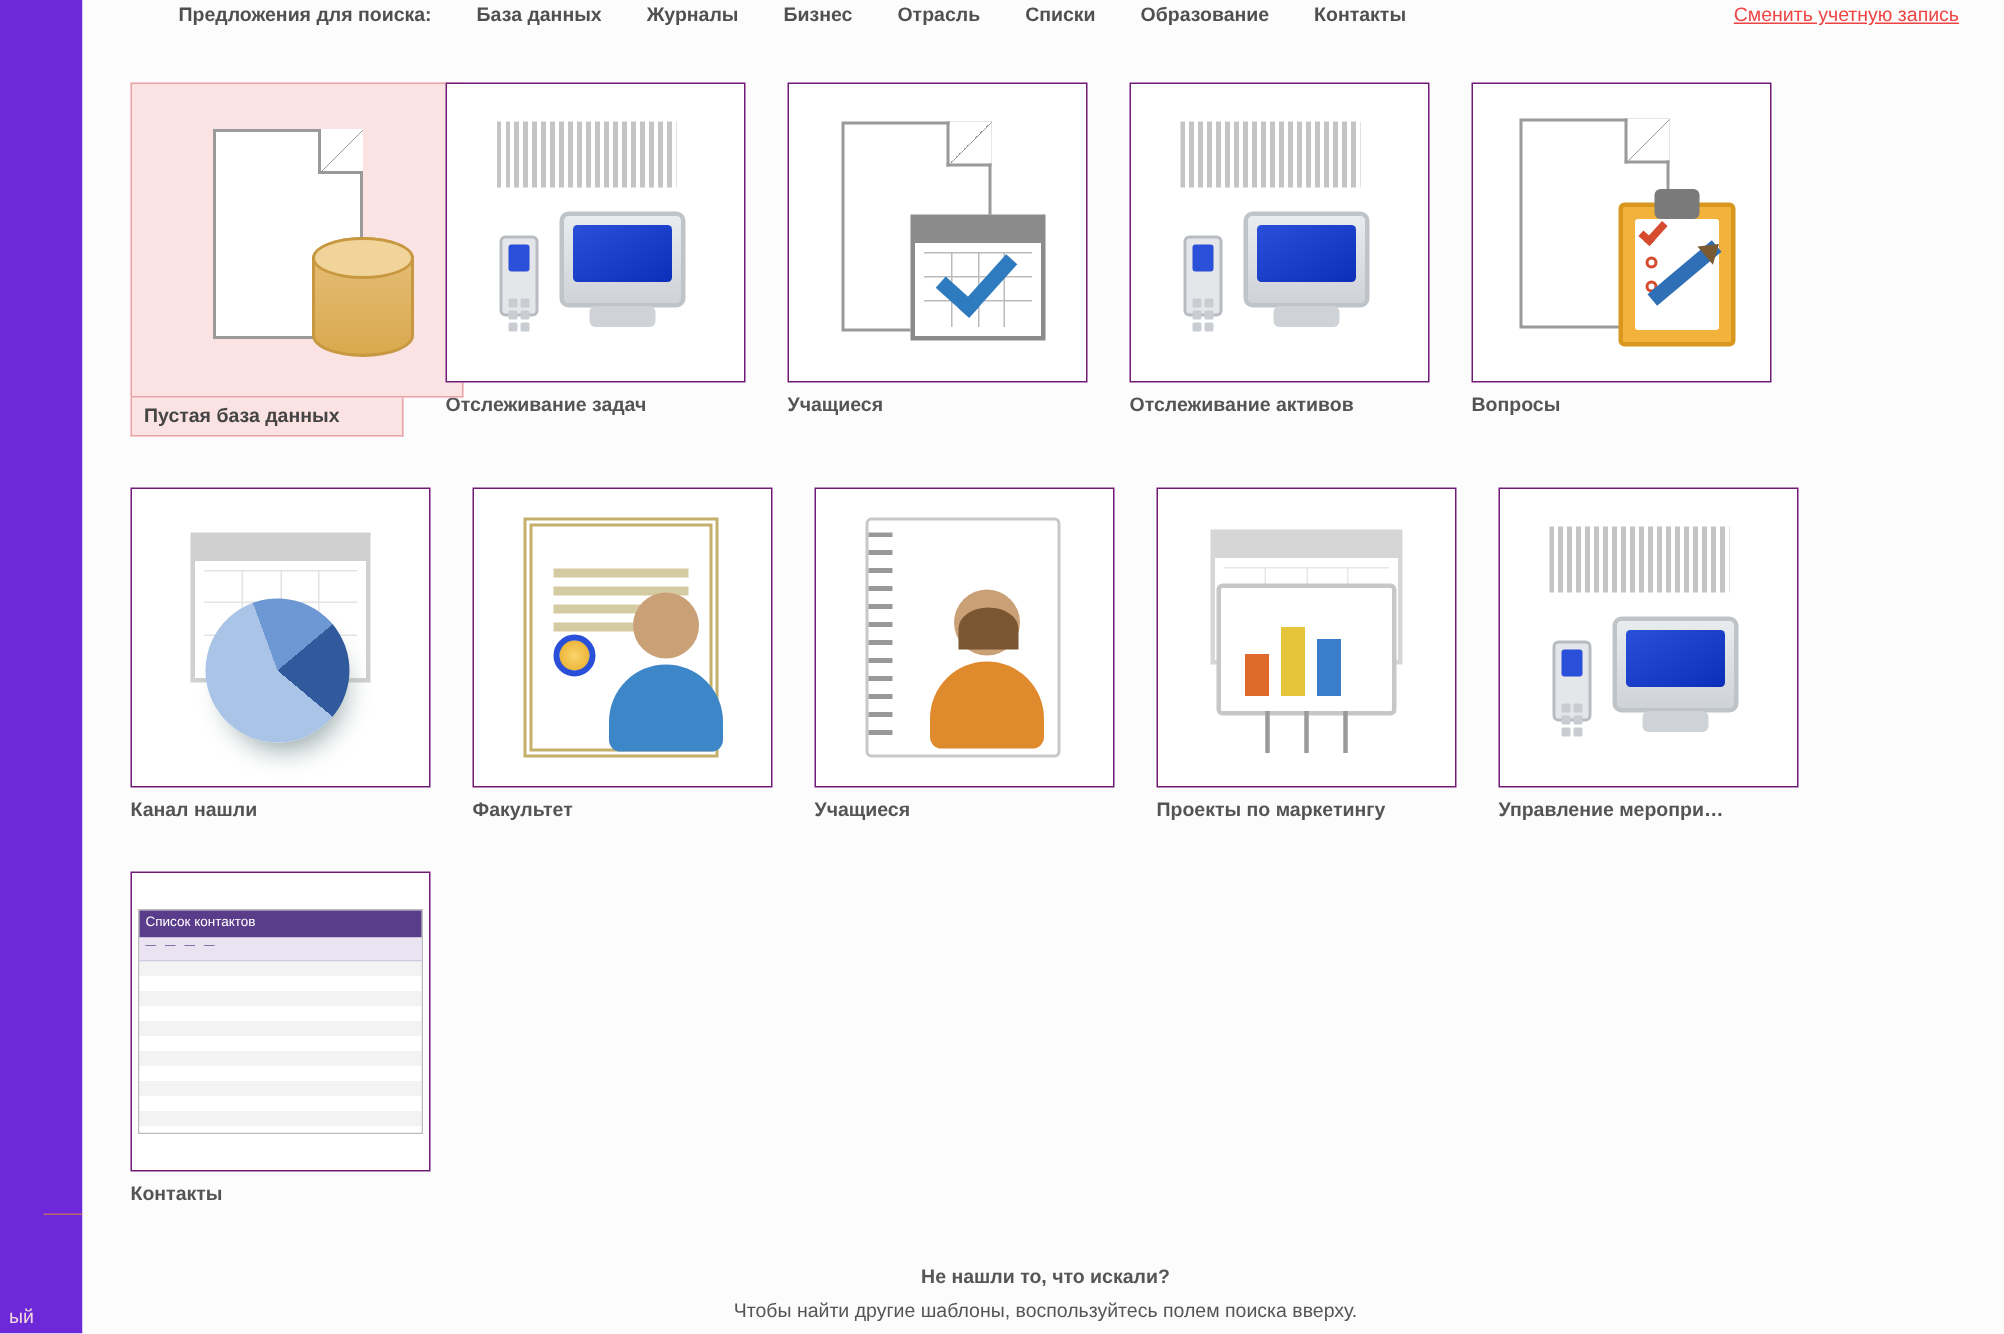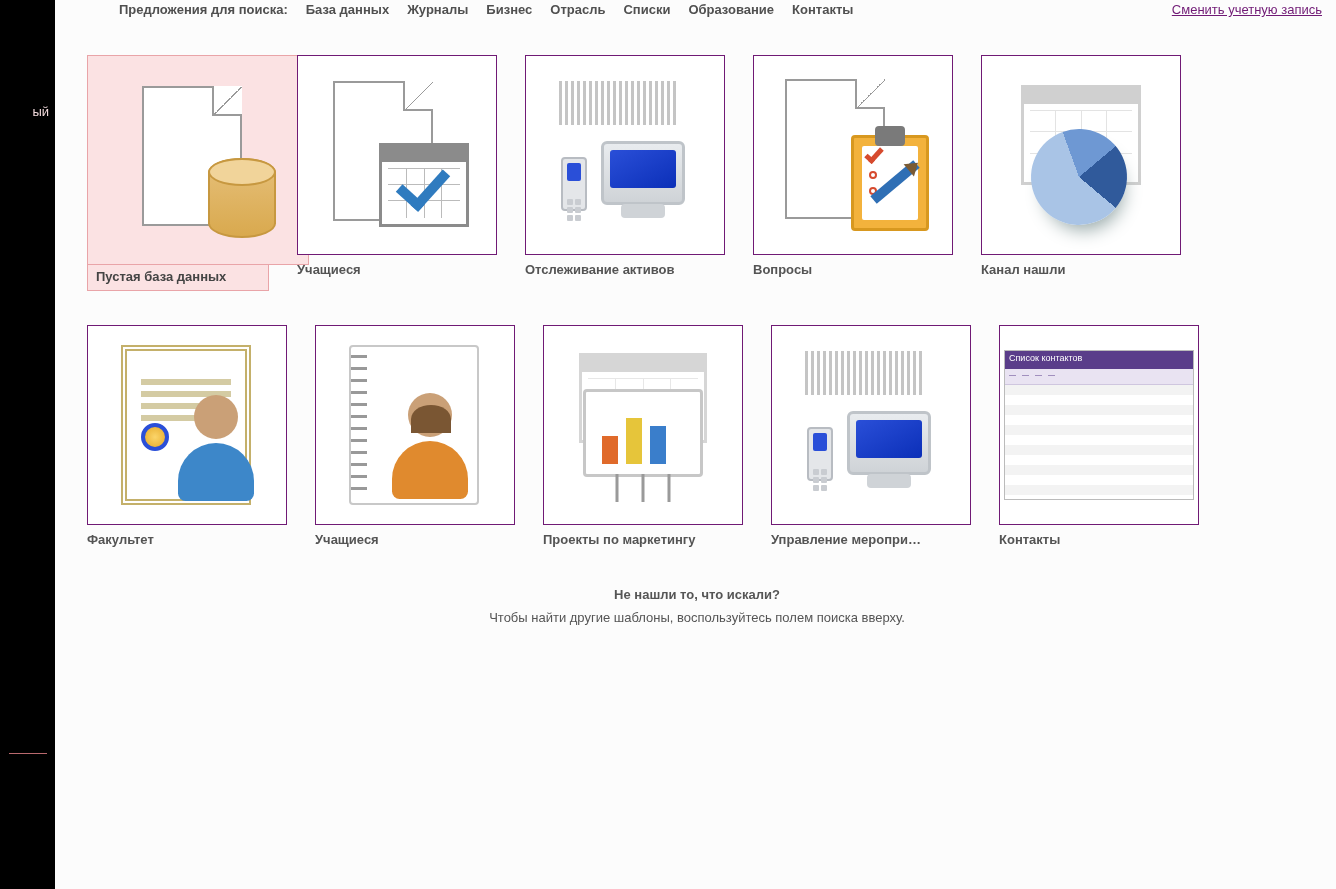--- a/index.html
+++ b/index.html
@@ -8,24 +8,24 @@
     font-size: 13px;
     background: #ffffff;
     width: 1336px;
     height: 889px;
     overflow: hidden;
     display: flex;
   }
   .sidebar {
     width: 55px;
     height: 100%;
-    background: #000000;
+    background: #6d28d9;
     color: #f1d9db;
     display: flex;
-    flex-direction: column;
+    flex-direction: row;
     align-items: flex-end;
     padding-top: 100px;
   }
   .sidebar .sidebar-label {
     color: #f1d9db;
     font-size: 13px;
     padding: 4px 6px;
     white-space: nowrap;
   }
   .sidebar .divider {
@@ -38,41 +38,41 @@
   .main {
     flex: 1;
     background: #fcfcfc;
     position: relative;
     padding-left: 32px;
     padding-top: 2px;
   }
   .topbar {
     display: flex;
     align-items: center;
-    gap: 18px;
+    gap: 30px;
     color: #4f4f4f;
     font-size: 13px;
     margin-bottom: 38px;
     padding-right: 40px;
     padding-left: 32px;
   }
   .topbar .prompt {
     color: #4f4f4f;
     font-weight: 600;
   }
   .topbar .qlink {
     color: #505050;
     cursor: pointer;
     font-weight: 600;
   }
   .account-link {
     position: absolute;
-    right: 14px;
+    right: 30px;
     top: 2px;
-    color: #701a75;
+    color: #ef4444;
     font-size: 13px;
     text-decoration: underline;
     cursor: pointer;
   }
   .grid {
     display: flex;
     flex-wrap: wrap;
     gap: 34px 28px;
     max-width: 1220px;
   }
@@ -290,20 +290,32 @@
     <div class="tpl selected">
       <div class="thumb">
         <div class="ic-wrap">
           <div class="doc-page" style="left:24px;top:6px;"></div>
           <div class="db-cyl" style="right:2px;bottom:2px;"></div>
         </div>
       </div>
       <div class="tpl-label">Пустая база данных</div>
     </div>
 
+    <div class="tpl">
+      <div class="thumb">
+        <div class="ic-wrap">
+          <div class="barcode" style="left:14px;top:6px;width:120px;height:44px;"></div>
+          <div class="monitor" style="right:20px;bottom:30px;">
+              <div class="screen"></div>
+            </div>
+          <div class="phone" style="left:16px;bottom:24px;"></div>
+        </div>
+      </div>
+      <div class="tpl-label">Отслеживание задач</div>
+    </div>
 
     <div class="tpl">
       <div class="thumb">
         <div class="ic-wrap">
           <div class="doc-page" style="left:16px;top:6px;"></div>
           <div class="calendar" style="right:8px;bottom:8px;"></div>
           <div class="check-mark" style="right:30px;bottom:36px;"></div>
         </div>
       </div>
       <div class="tpl-label">Учащиеся</div>

